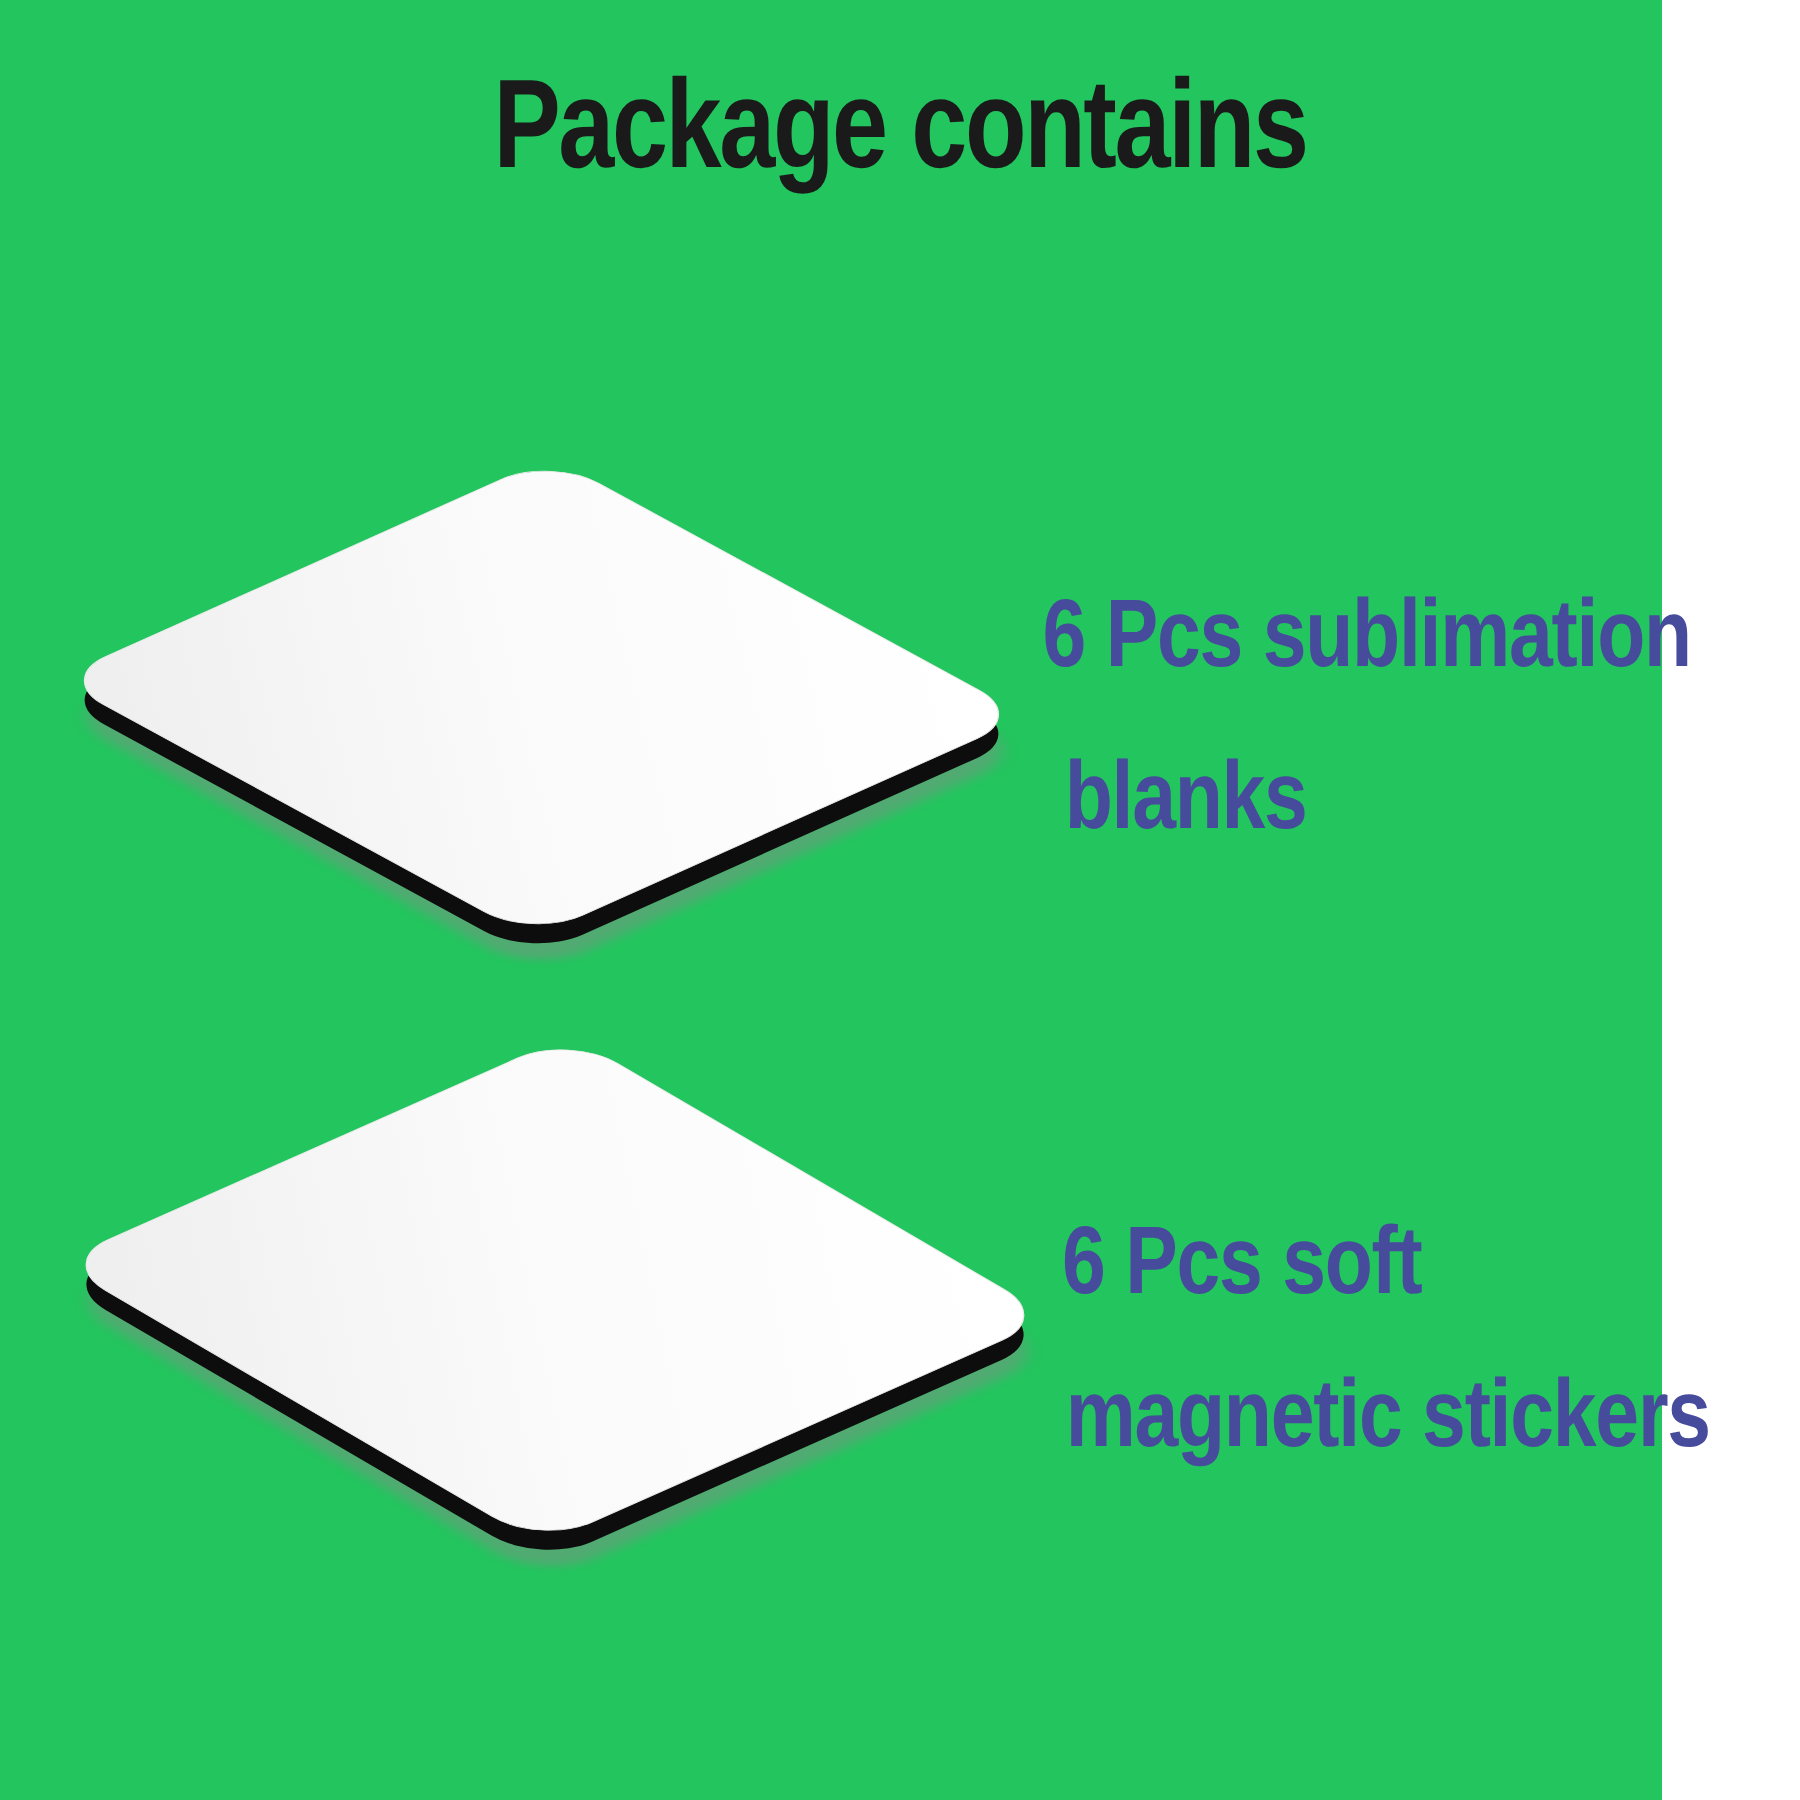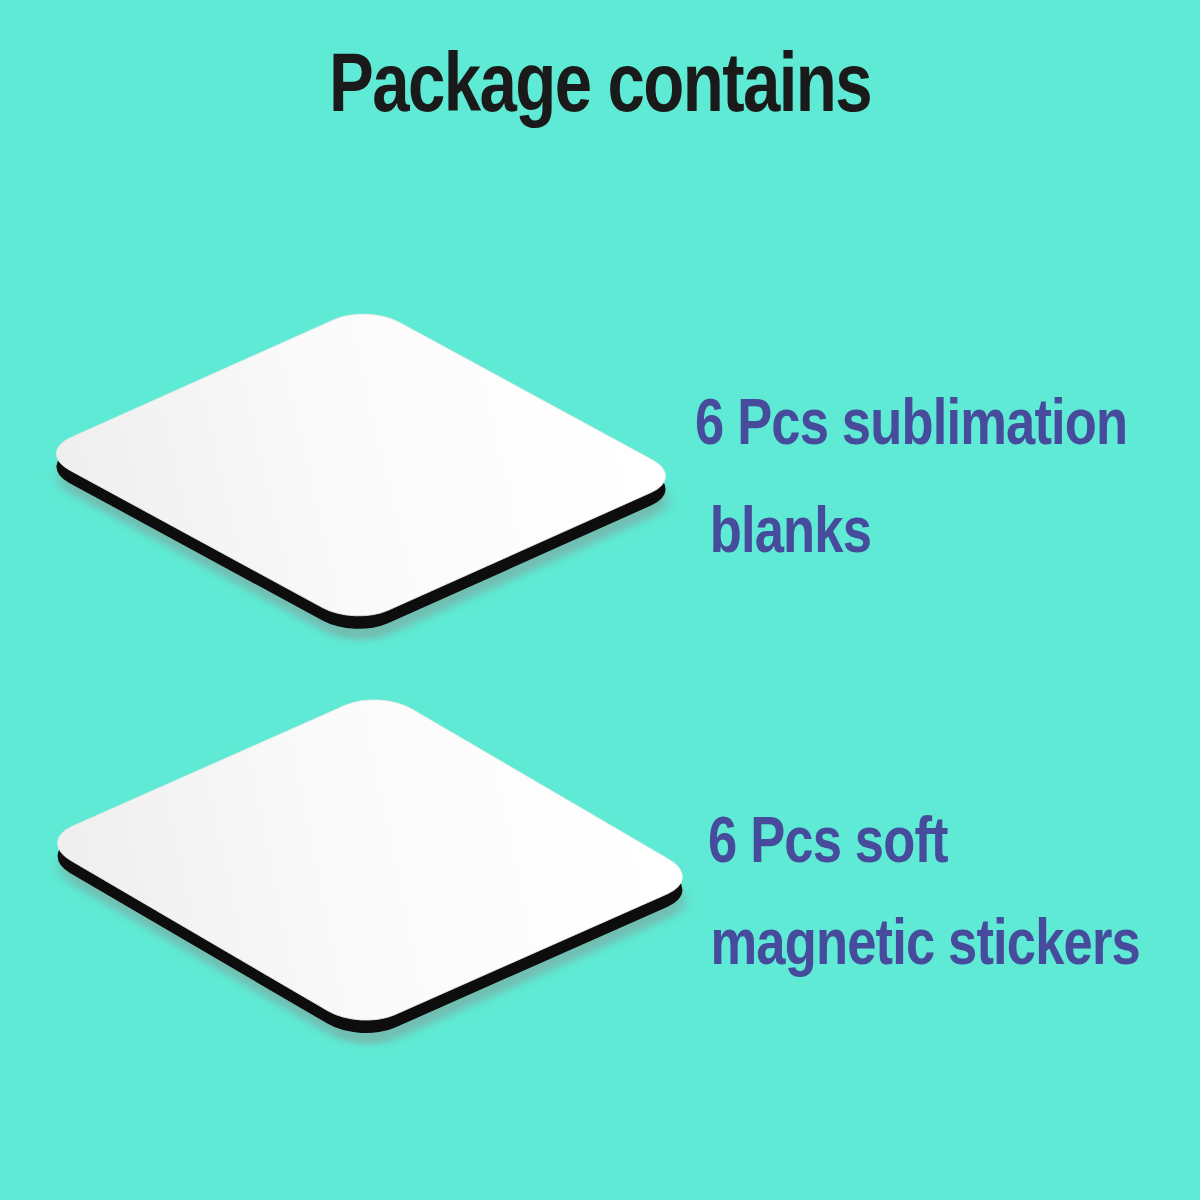--- a/index.html
+++ b/index.html
@@ -6,23 +6,23 @@
     margin: 0;
     padding: 0;
     width: 1200px;
     height: 1200px;
     background: #ffffff;
     overflow: hidden;
     font-family: "Liberation Sans", sans-serif;
   }
   .page {
     position: relative;
-    width: 1200px;
+    width: 1108px;
     height: 1200px;
-    background: #5eead4;
+    background: #22c55e;
   }
   .title {
     position: absolute;
     top: 34px;
     left: 0;
     width: 1200px;
     text-align: center;
     font-size: 84px;
     font-weight: 700;
     letter-spacing: -2px;

